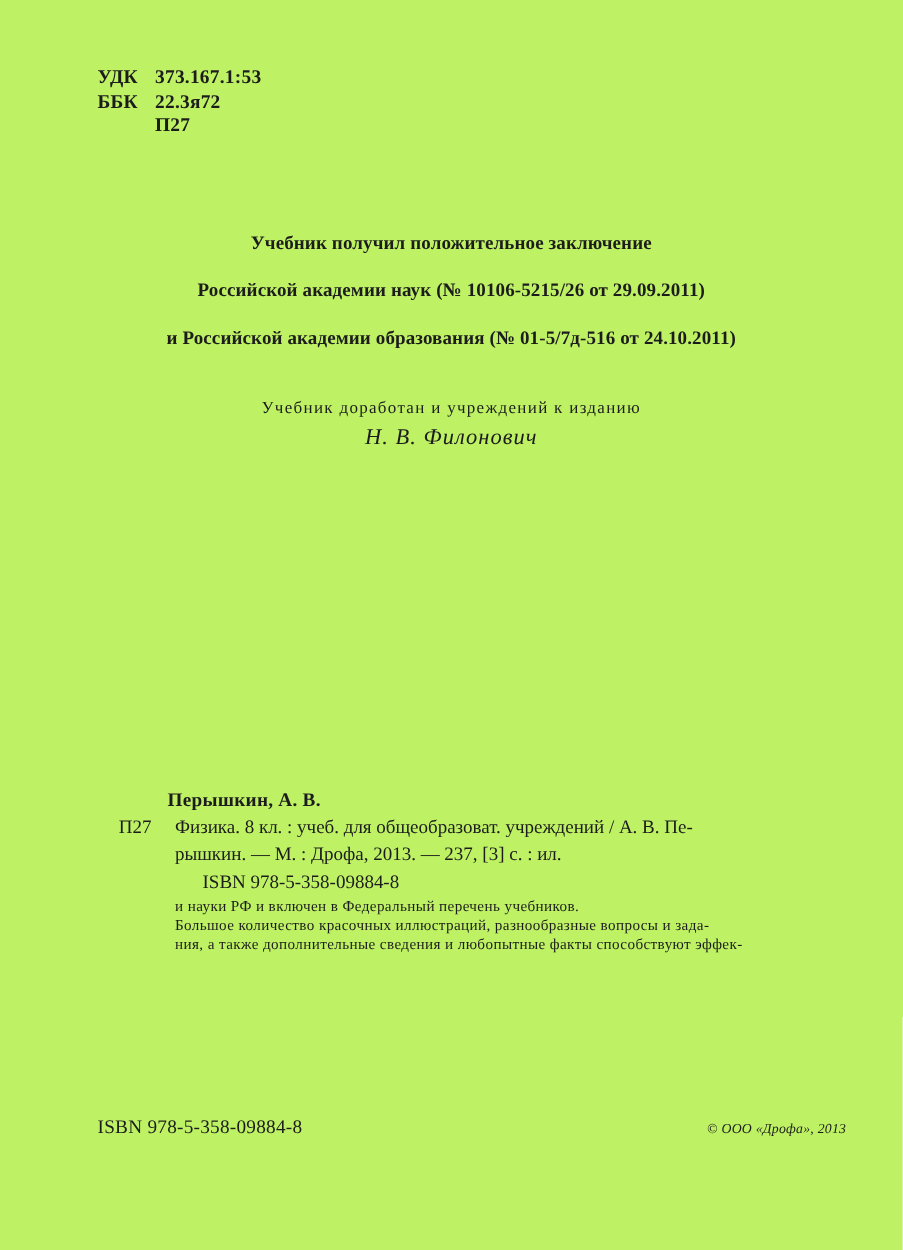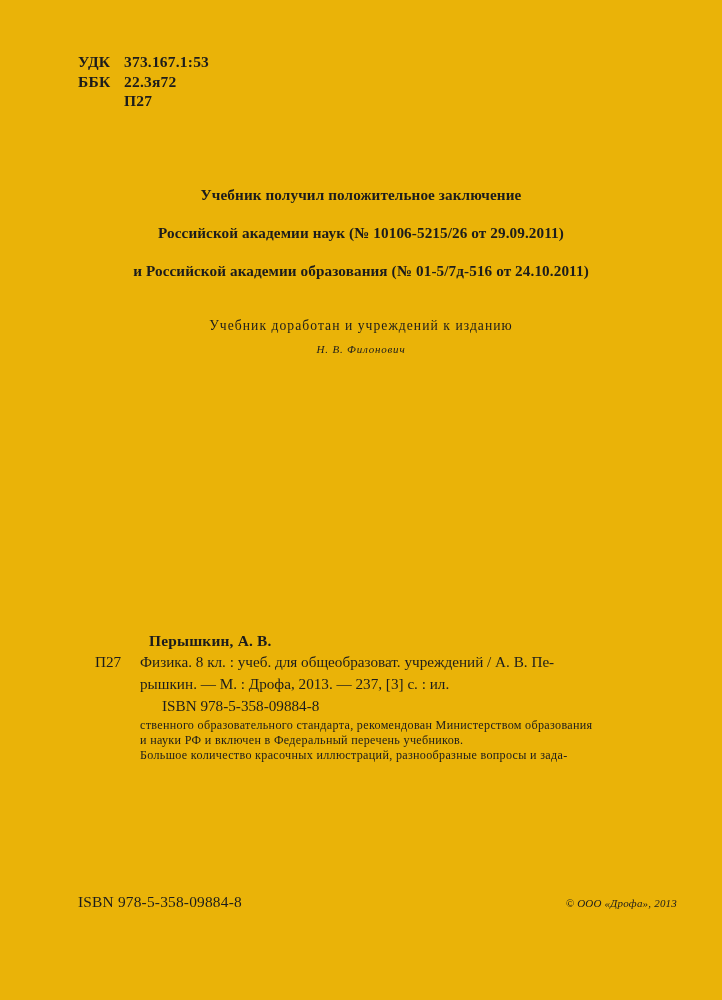--- a/index.html
+++ b/index.html
@@ -12,21 +12,21 @@
     height: 1000px;
     position: relative;
     font-family: "Liberation Serif", "DejaVu Serif", serif;
     color: #1c1c1c;
     overflow: hidden;
   }
 
   .page {
     position: absolute;
     inset: 0;
-    background: #eab308;
+    background: #bef264;
   }
 
   
   .class-block {
     position: absolute;
     left: 78px;
     top: 52px;
     font-size: 15.5px;
     font-weight: bold;
     line-height: 19.5px;
@@ -68,36 +68,36 @@
     right: 0;
     top: 315px;
     text-align: center;
   }
   .revision-line {
     font-size: 13.6px;
     letter-spacing: 1.05px;
     line-height: 22px;
   }
   .revision-author {
-    font-size: 11px;
+    font-size: 18px;
     font-style: italic;
     letter-spacing: 0.8px;
     line-height: 22px;
     margin-top: 1px;
   }
 
   
   .cip {
     position: absolute;
     left: 95px;
     top: 630px;
     width: 560px;
   }
   .cip-author {
-    margin-left: 54px;
+    margin-left: 39px;
     font-size: 15.4px;
     font-weight: bold;
     letter-spacing: 0.2px;
     line-height: 21px;
   }
   .cip-body {
     position: relative;
     font-size: 15.2px;
     line-height: 21.5px;
   }
@@ -211,25 +211,25 @@
       <div class="cip-lines">
         <span class="l l1">Физика. 8 кл. : учеб. для общеобразоват. учреждений / А. В. Пе-</span>
         <span class="l l2">рышкин. — М. : Дрофа, 2013. — 237, [3] с. : ил.</span>
       </div>
     </div>
     <div class="cip-isbn">ISBN 978-5-358-09884-8</div>
   </div>
 
   <div class="annotation">
     <p>
-      <span class="line">ственного образовательного стандарта, рекомендован Министерством образования</span>
       <span class="line">и науки РФ и включен в Федеральный перечень учебников.</span>
     </p>
     <p>
       <span class="line">Большое количество красочных иллюстраций, разнообразные вопросы и зада-</span>
+      <span class="line">ния, а также дополнительные сведения и любопытные факты способствуют эффек-</span>
     </p>
   </div>
 
 
   <div class="footer">
     <div class="footer-isbn">ISBN 978-5-358-09884-8</div>
     <div class="footer-copy">© ООО «Дрофа», 2013</div>
   </div>
 
 </div>

